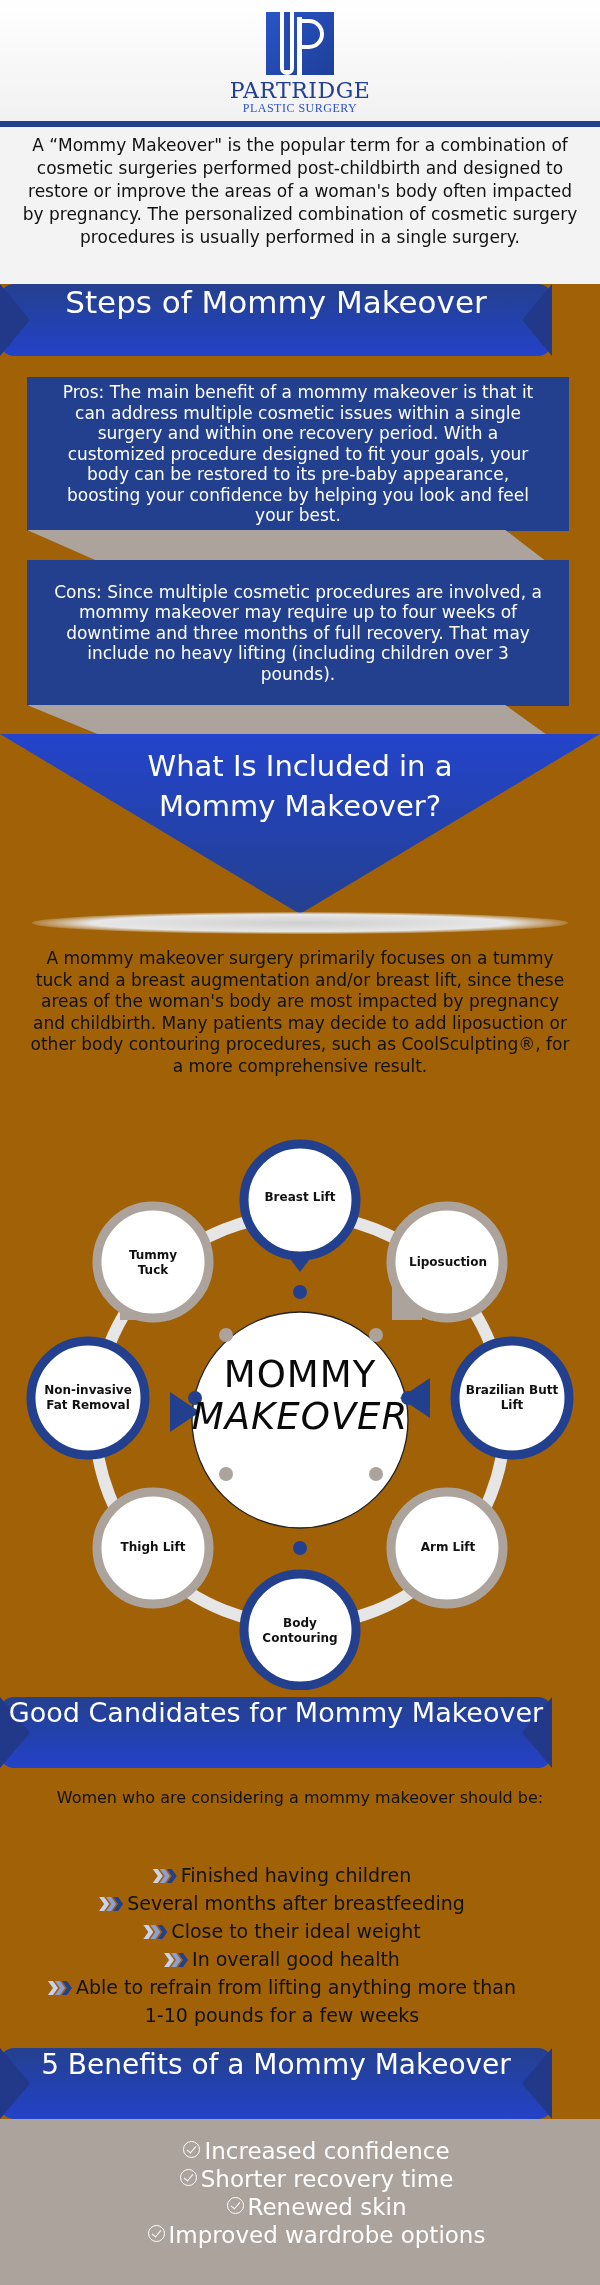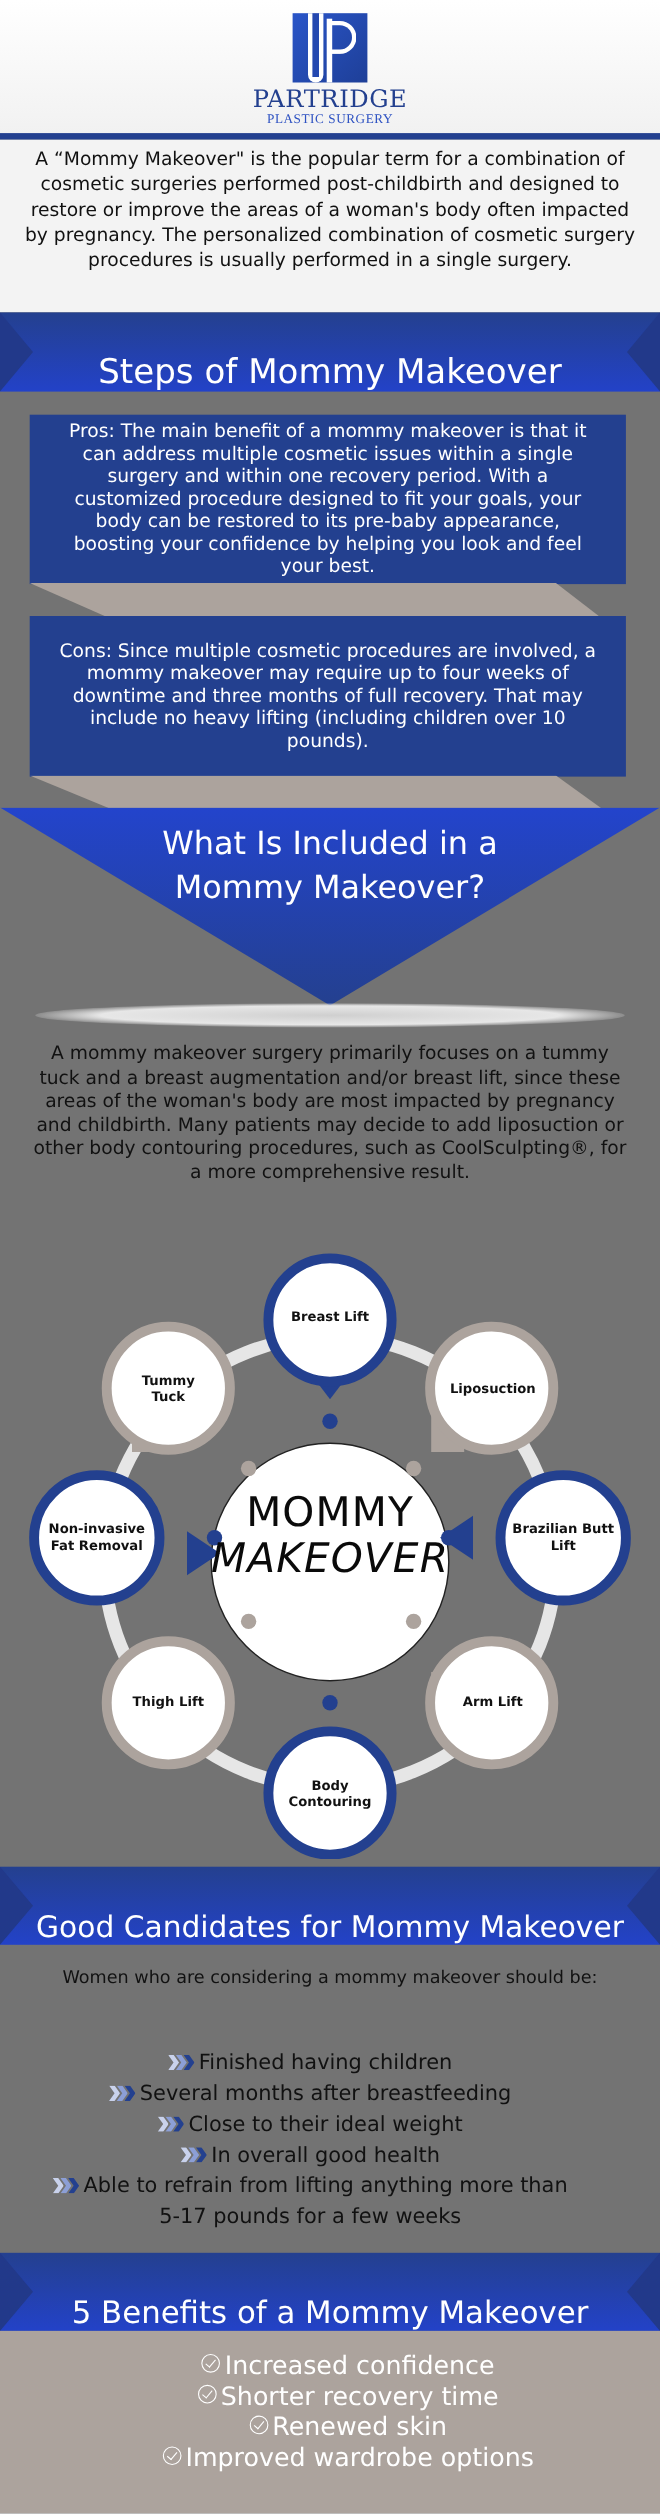--- a/index.html
+++ b/index.html
@@ -1,18 +1,18 @@
 <!DOCTYPE html>
 <html><head>
 <meta charset="utf-8">
 <style>
   * { box-sizing: border-box; margin: 0; padding: 0; }
   html, body { width: 600px; background: #ffffff; }
   body { font-family: "DejaVu Sans", "Liberation Sans", sans-serif; color: #111; }
-  .page { position: relative; width: 600px; height: 2285px; overflow: hidden; background: #737373; }
+  .page { position: relative; width: 600px; height: 2285px; overflow: hidden; background: #a16207; }
 
   
   .header { position: absolute; left: 0; top: 0; width: 600px; height: 122px;
     background: linear-gradient(#ffffff, #f1f1f1); }
   .logo-mark { position: absolute; left: 266px; top: 12px; width: 68px; height: 63px;
     background: linear-gradient(135deg, #2a55c8, #1e3f98); }
   .logo-mark .j { position: absolute; left: 14px; top: 0; width: 14px; height: 63px; background: #fff; border-radius: 0 0 10px 10px; }
   .logo-mark .j2 { position: absolute; left: 18px; top: 0; width: 6px; height: 58px; background: #2448b0; }
   .logo-mark .p-stem { position: absolute; left: 31px; top: 5px; width: 5px; height: 58px; background: #fff; }
   .logo-mark .p-bowl { position: absolute; left: 34px; top: 7px; width: 24px; height: 30px; border: 4px solid #fff; border-left: none; border-radius: 0 16px 16px 0; }
@@ -20,22 +20,22 @@
     font-family: "DejaVu Serif", "Liberation Serif", serif; color: #23408f; font-size: 22px; letter-spacing: 0.5px; }
   .logo-sub { position: absolute; left: 0; width: 600px; top: 101px; text-align: center;
     font-family: "Liberation Serif", "DejaVu Serif", serif; color: #2e52c2; font-size: 12px; letter-spacing: 0.5px; }
   .header-rule { position: absolute; left: 0; top: 121px; width: 600px; height: 6px; background: #23408f; }
 
   .intro { position: absolute; left: 20px; top: 130px; width: 560px; background: #f3f3f3;
     font-size: 17px; line-height: 23px; text-align: center; color: #111; padding: 4px 0; }
   .intro-bg { position: absolute; left: 0; top: 127px; width: 600px; height: 157px; background: #f3f3f3; }
 
   
-  .ribbon { position: absolute; left: 0; width: 600px; color: #fff; text-align: center;
-    background: linear-gradient(#24408f, #2342c8); display: flex; align-items: flex-end; justify-content: center; }
+  .ribbon { position: absolute; left: 0; width: 552px; color: #fff; text-align: center;
+    background: linear-gradient(#24408f, #2342c8); display: flex; align-items: flex-start; justify-content: center; border-radius: 14px; }
   .ribbon::before, .ribbon::after { content: ""; position: absolute; top: 0; width: 30px; height: 100%; background: #22398a; }
   .ribbon::before { left: 0; clip-path: polygon(0 0, 100% 50%, 0 100%); }
   .ribbon::after { right: 0; clip-path: polygon(100% 0, 0 50%, 100% 100%); }
   .ribbon span { position: relative; z-index: 1; }
   .rb1 { top: 284px; height: 72px; font-size: 31px; }
   .rb2 { top: 1697px; height: 71px; font-size: 27px; }
   .rb3 { top: 2048px; height: 71px; font-size: 28px; }
 
   
   .fold { position: absolute; background: #aca39d; }
@@ -102,21 +102,21 @@
 
   <div class="ribbon rb1">
     <span>Steps of Mommy Makeover</span>
   </div>
 
   <div class="box pros">
     <p>Pros: The main benefit of a mommy makeover is that it can address multiple cosmetic issues within a single surgery and within one recovery period. With a customized procedure designed to fit your goals, your body can be restored to its pre-baby appearance, boosting your confidence by helping you look and feel your best.</p>
   </div>
   <div class="fold fold1"></div>
   <div class="box cons">
-    <p>Cons: Since multiple cosmetic procedures are involved, a mommy makeover may require up to four weeks of downtime and three months of full recovery. That may include no heavy lifting (including children over 10 pounds).</p>
+    <p>Cons: Since multiple cosmetic procedures are involved, a mommy makeover may require up to four weeks of downtime and three months of full recovery. That may include no heavy lifting (including children over 3 pounds).</p>
   </div>
   <div class="fold fold2"></div>
 
   <div class="tri"></div>
   <div class="tri-title">
     <div>What Is Included in a</div>
     <div>Mommy Makeover?</div>
   </div>
   <div class="tri-shadow"></div>
 
@@ -179,21 +179,21 @@
   <div class="ribbon rb2">
     <span>Good Candidates for Mommy Makeover</span>
   </div>
   <p class="cand-intro">Women who are considering a mommy makeover should be:</p>
   <div class="cand-list">
     <div class="cand-item"><span class="chev"><i class="a"></i><i class="b"></i><i class="c"></i></span><span>Finished having children</span></div>
     <div class="cand-item"><span class="chev"><i class="a"></i><i class="b"></i><i class="c"></i></span><span>Several months after breastfeeding</span></div>
     <div class="cand-item"><span class="chev"><i class="a"></i><i class="b"></i><i class="c"></i></span><span>Close to their ideal weight</span></div>
     <div class="cand-item"><span class="chev"><i class="a"></i><i class="b"></i><i class="c"></i></span><span>In overall good health</span></div>
     <div class="cand-item"><span class="chev"><i class="a"></i><i class="b"></i><i class="c"></i></span><span>Able to refrain from lifting anything more than</span></div>
-    <div class="cand-item">5-17 pounds for a few weeks</div>
+    <div class="cand-item">1-10 pounds for a few weeks</div>
   </div>
 
   <div class="ribbon rb3">
     <span>5 Benefits of a Mommy Makeover</span>
   </div>
   <div class="benefits"></div>
   <div class="ben-list">
     <div class="ben-item"><span class="check"></span><span>Increased confidence</span></div>
     <div class="ben-item"><span class="check"></span><span>Shorter recovery time</span></div>
     <div class="ben-item"><span class="check"></span><span>Renewed skin</span></div>

